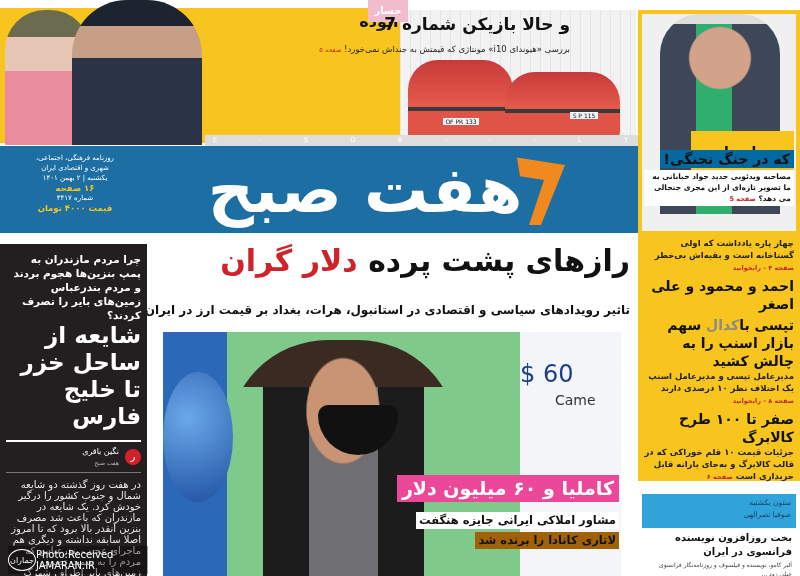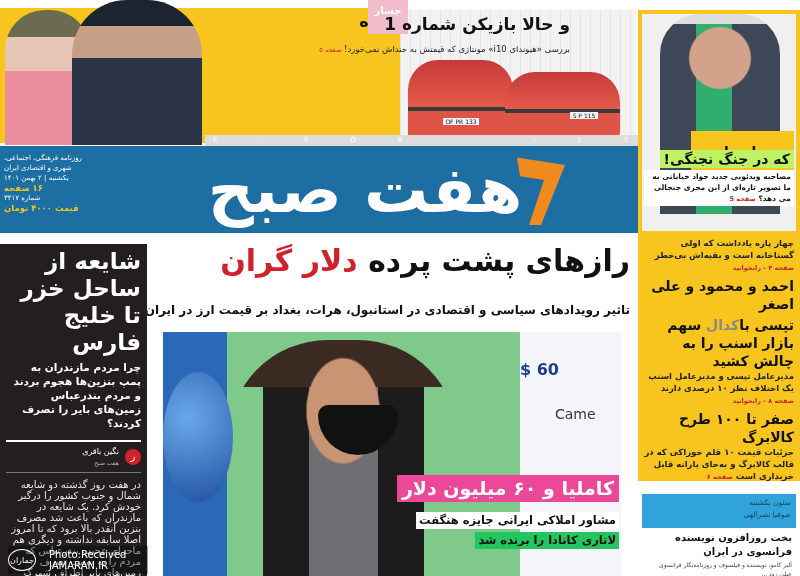--- a/index.html
+++ b/index.html
@@ -16,34 +16,34 @@
 #h1s{right:214px;top:36px;width:180px;font-size:10px;font-weight:bold;line-height:14px;color:#222}
 #h1b{right:214px;top:66px;width:180px;font-size:7px;line-height:10px;color:#444}
 #h1b .pg{color:#c0272d}
 #car-title{right:230px;top:14px;font-size:17px;font-weight:bold;color:#111}
 #car-sub{right:230px;top:44px;font-size:8.5px;color:#222;white-space:nowrap}
 #car-sub .pg{color:#c0272d}
 .car{background:linear-gradient(#c73a3a,#e55b4b 55%,#3a3a3a 55% 60%,#e05448 60%);border-radius:30px 30px 8px 8px}
 #car1{left:408px;top:60px;width:105px;height:85px}
 #car2{left:505px;top:72px;width:115px;height:68px}
 .plate{background:#f2f4f7;color:#111;font-size:6px;text-align:center;position:absolute}
-#jasb{left:368px;top:0;width:40px;height:34px;background:#f1bccb;color:#fff;font-size:10px;font-weight:bold;text-align:center;line-height:22px}
+#jasb{left:368px;top:0;width:40px;height:22px;background:#f1bccb;color:#fff;font-size:10px;font-weight:bold;text-align:center;line-height:22px}
 
 .man{left:660px;top:14px;width:120px;height:200px;background:linear-gradient(#ddd 0,#ddd 5%,transparent 5%),radial-gradient(circle at 50% 22%,#d3a28b 0 18%,transparent 19%),linear-gradient(90deg,#3d4758 0 30%,#2fae6e 30% 60%,#3d4758 60%);border-radius:40px 40px 0 0}
 #mh-title{right:6px;top:131px;background:#f7c51e;padding:12px 4px;font-size:14px;font-weight:bold;color:#111;line-height:18px}
-#mh-title2{right:6px;top:150px;background:#bef264;padding:0 4px;font-size:14px;font-weight:bold;color:#111;line-height:18px}
+#mh-title2{right:6px;top:150px;background:#0369a1;padding:0 4px;font-size:14px;font-weight:bold;color:#111;line-height:18px}
 #mh-sub{right:6px;top:170px;width:150px;background:#fff;padding:1px 3px;font-size:7.5px;font-weight:bold;line-height:11px;color:#111}
 #mh-sub .pg{color:#c0272d}
 
 #ruler{left:205px;top:135px;width:433px;height:11px;background:#ddd;font-size:7px;color:#fff;letter-spacing:2px;display:flex;justify-content:space-between;padding:0 8px;direction:ltr;line-height:11px}
 
 #mast{left:0;top:146px;width:638px;height:87px;background:#1d6ea2}
 #logo{left:165px;top:150px;width:400px;height:80px;color:#fff;font-size:64px;font-weight:bold;text-align:center;line-height:80px;letter-spacing:-2px;text-shadow:0 0 1px #1d6ea2}
 #logo-7{left:505px;top:150px;width:60px;height:75px;background:#f0891e;clip-path:polygon(20% 10%,100% 20%,60% 100%,40% 100%,65% 40%,25% 35%);}
-#mast-info{left:4px;top:153px;width:130px;font-size:7px;line-height:10px;color:#fff;text-align:left}
+#mast-info{left:10px;top:153px;width:130px;font-size:7px;line-height:10px;color:#fff;text-align:center}
 #mast-info .yel{color:#f7c51e;font-weight:bold;font-size:8.5px}
 
 #main-h{right:170px;top:243px;font-size:30px;font-weight:bold;color:#111;white-space:nowrap}
 #main-h .red{color:#d0222b}
 #main-sub{right:170px;top:303px;font-size:12px;font-weight:bold;color:#111;white-space:nowrap}
 #main-sub .pg{color:#c0272d;font-size:7px}
 
 #ycol{left:638px;top:233px;width:162px;height:248px;background:#f7c51e;padding:4px 6px;text-align:right}
 .yh{font-size:14px;font-weight:bold;color:#111;line-height:18px}
 .yp{font-size:8.5px;font-weight:bold;color:#222;line-height:12px}
@@ -55,46 +55,46 @@
 #col-body{left:642px;top:560px;width:154px;font-size:6px;color:#444;line-height:9px;text-align:right;padding:0 4px}
 
 #dcol{left:0;top:244px;width:147px;height:332px;background:#231f20;padding:4px 6px;color:#fff;text-align:right}
 #dcol-h{font-size:23px;font-weight:bold;line-height:27px}
 #dcol-s{font-size:10.5px;font-weight:bold;line-height:14px;margin-top:4px}
 #dcol-line{border-top:2px solid #fff;margin:10px 0 4px}
 #auth{display:flex;align-items:center;gap:6px;font-size:8px;line-height:11px;border-bottom:1px solid #777;padding-bottom:4px}
 #auth-icon{width:16px;height:16px;border-radius:50%;background:#d0222b;color:#fff;font-size:10px;text-align:center;line-height:16px}
 #auth .sm{font-size:6px;color:#bbb}
 #dcol-body{font-size:10px;line-height:11px;margin-top:6px;color:#e8e8e8}
-#wm{left:8px;top:546px;width:140px;height:28px;color:#fff;font-size:10px;direction:ltr;display:flex;align-items:center;gap:13px;background:rgba(0,0,0,.35)}
+#wm{left:8px;top:546px;width:140px;height:28px;color:#fff;font-size:10px;direction:ltr;display:flex;align-items:center;gap:0;background:rgba(0,0,0,.35)}
 #wm-logo{width:28px;height:22px;border:1px solid #fff;border-radius:50%;font-size:8px;text-align:center;line-height:22px}
 
 #photo{left:163px;top:332px;width:458px;height:244px;background:linear-gradient(90deg,#2b68b8 0 14%,#7fc98a 14% 78%,#f3f5f8 78%);overflow:hidden}
 #balloon{left:163px;top:372px;width:70px;height:130px;background:radial-gradient(circle at 35% 35%,#6aa8e8,#1e4fa0);border-radius:50%}
 #person{left:228px;top:340px;width:230px;height:236px;background:radial-gradient(ellipse at 50% 30%,#c99474 0 22%,transparent 23%),linear-gradient(#3a2a22 0 20%,transparent 20%),linear-gradient(90deg,transparent 0 15%,#1c1c1c 15% 35%,#6e6e73 35% 65%,#1c1c1c 65% 85%,transparent 85%);border-radius:100px 100px 0 0}
 #mask{left:318px;top:405px;width:80px;height:50px;background:#111;border-radius:10px 10px 40px 40px}
-#sign{left:520px;top:360px;width:101px;font-size:16px;color:#1d3f8a;direction:ltr;font-weight:bold}
-#sign2{left:555px;top:406px;font-size:14px;color:#333;direction:ltr}
+#sign{left:520px;top:360px;width:101px;font-size:24px;color:#1d3f8a;direction:ltr;font-weight:normal}
+#sign2{left:555px;top:392px;font-size:14px;color:#333;direction:ltr}
 #cap-t{right:181px;top:475px;background:#ec4899;color:#fff;font-size:19px;font-weight:bold;padding:0 5px;line-height:27px;white-space:nowrap}
 #cap-s1{right:181px;top:512px;background:#fff;color:#111;font-size:11.5px;font-weight:bold;padding:0 3px;line-height:17px;white-space:nowrap}
-#cap-s2{right:181px;top:532px;background:#22c55e;color:#111;font-size:11.5px;font-weight:bold;padding:0 3px;line-height:17px;white-space:nowrap}
+#cap-s2{right:181px;top:532px;background:#a16207;color:#111;font-size:11.5px;font-weight:bold;padding:0 3px;line-height:17px;white-space:nowrap}
 </style>
 </head>
 <body>
 
 <div id="top-left" class="abs"></div>
 <div class="abs woman1"></div>
 <div class="abs woman2"></div>
 <div id="h1t" class="abs hl-y">حاشیه در سرما و هوای آلوده</div>
 <div id="h1s" class="abs">بازخوانی ۱۰ اتفاق جنجالی تلویزیون و شبکه خانگی در دی‌ماه ۱۴۰۱ که از شب یلدا شروع شد و ...</div>
 <div id="h1b" class="abs"><span>دی‌ماه امسال همه‌چیز داشت؛ از سرمای استخوان‌سوز تا تداوم آلودگی هوا و کمبود گاز و افسار گسیختگی دلار و سکه. فضای تلویزیون و شبکه خانگی نیز سرشار از اتفاقات جنجالی بود تا جایی که نام سریال «خاتون» که مدت‌هاست پخش آن تمام شده در میان حواشی ماه دیده شد. روزنامه کیهان نقدی بر این سریال نوشت و این‌طور نتیجه گرفت: «اینکه در یک دیالوگ سریال خاتون گفته می‌شود دارتش باید ...</span> <span class="pg">صفحه ۹</span></div>
 
 <div id="top-mid" class="abs"></div>
 <div id="jasb" class="abs">جسار</div>
-<div id="car-title" class="abs">و حالا بازیکن شماره 1</div>
+<div id="car-title" class="abs">و حالا بازیکن شماره 7</div>
 <div id="car-sub" class="abs"><span>بررسی «هیوندای i10» مونتاژی که قیمتش به جنداش نمی‌خورد!</span> <span class="pg">صفحه ۵</span></div>
 <div id="car1" class="abs car">
     <div class="plate" style="left:35px;top:58px;width:36px">OF PR 133</div>
   </div>
 <div id="car2" class="abs car">
     <div class="plate" style="left:65px;top:40px;width:28px">S P 115</div>
   </div>
 
 <div id="top-right-box" class="abs"></div>
 <div class="abs man"></div>
@@ -140,22 +140,22 @@
 </div>
 
 <div id="col-hdr" class="abs">
   <div>ستون یکشنبه</div>
   <div>صوفیا نصرالهی</div>
 </div>
 <div id="col-title" class="abs">بخت روزافزون نویسنده فرانسوی در ایران</div>
 <div id="col-body" class="abs">آلبر کامو، نویسنده و فیلسوف و روزنامه‌نگار فرانسوی خیلی زود ...</div>
 
 <div id="dcol" class="abs">
+  <div id="dcol-s">چرا مردم مازندران به پمپ بنزین‌ها هجوم بردند و مردم بندرعباس زمین‌های بایر را تصرف کردند؟</div>
   <div id="dcol-h">شایعه از ساحل خزر تا خلیج فارس</div>
-  <div id="dcol-s">چرا مردم مازندران به پمپ بنزین‌ها هجوم بردند و مردم بندرعباس زمین‌های بایر را تصرف کردند؟</div>
   <div id="dcol-line"></div>
   <div id="auth">
     <div id="auth-icon">ر</div>
     <div>
         <div>نگین باقری</div>
         <div class="sm">هفت صبح</div>
       </div>
   </div>
   <div id="dcol-body">در هفت روز گذشته دو شایعه شمال و جنوب کشور را درگیر خودش کرد. یک شایعه در مازندران که باعث شد مصرف بنزین آنقدر بالا برود که تا امروز اصلا سابقه نداشته و دیگری هم ماجرای عجیب بندرعباس که مردم را به سمت تصرف زمین‌های بایر اطراف شهرک مسکن مهر کشاند.</div>
 </div>

